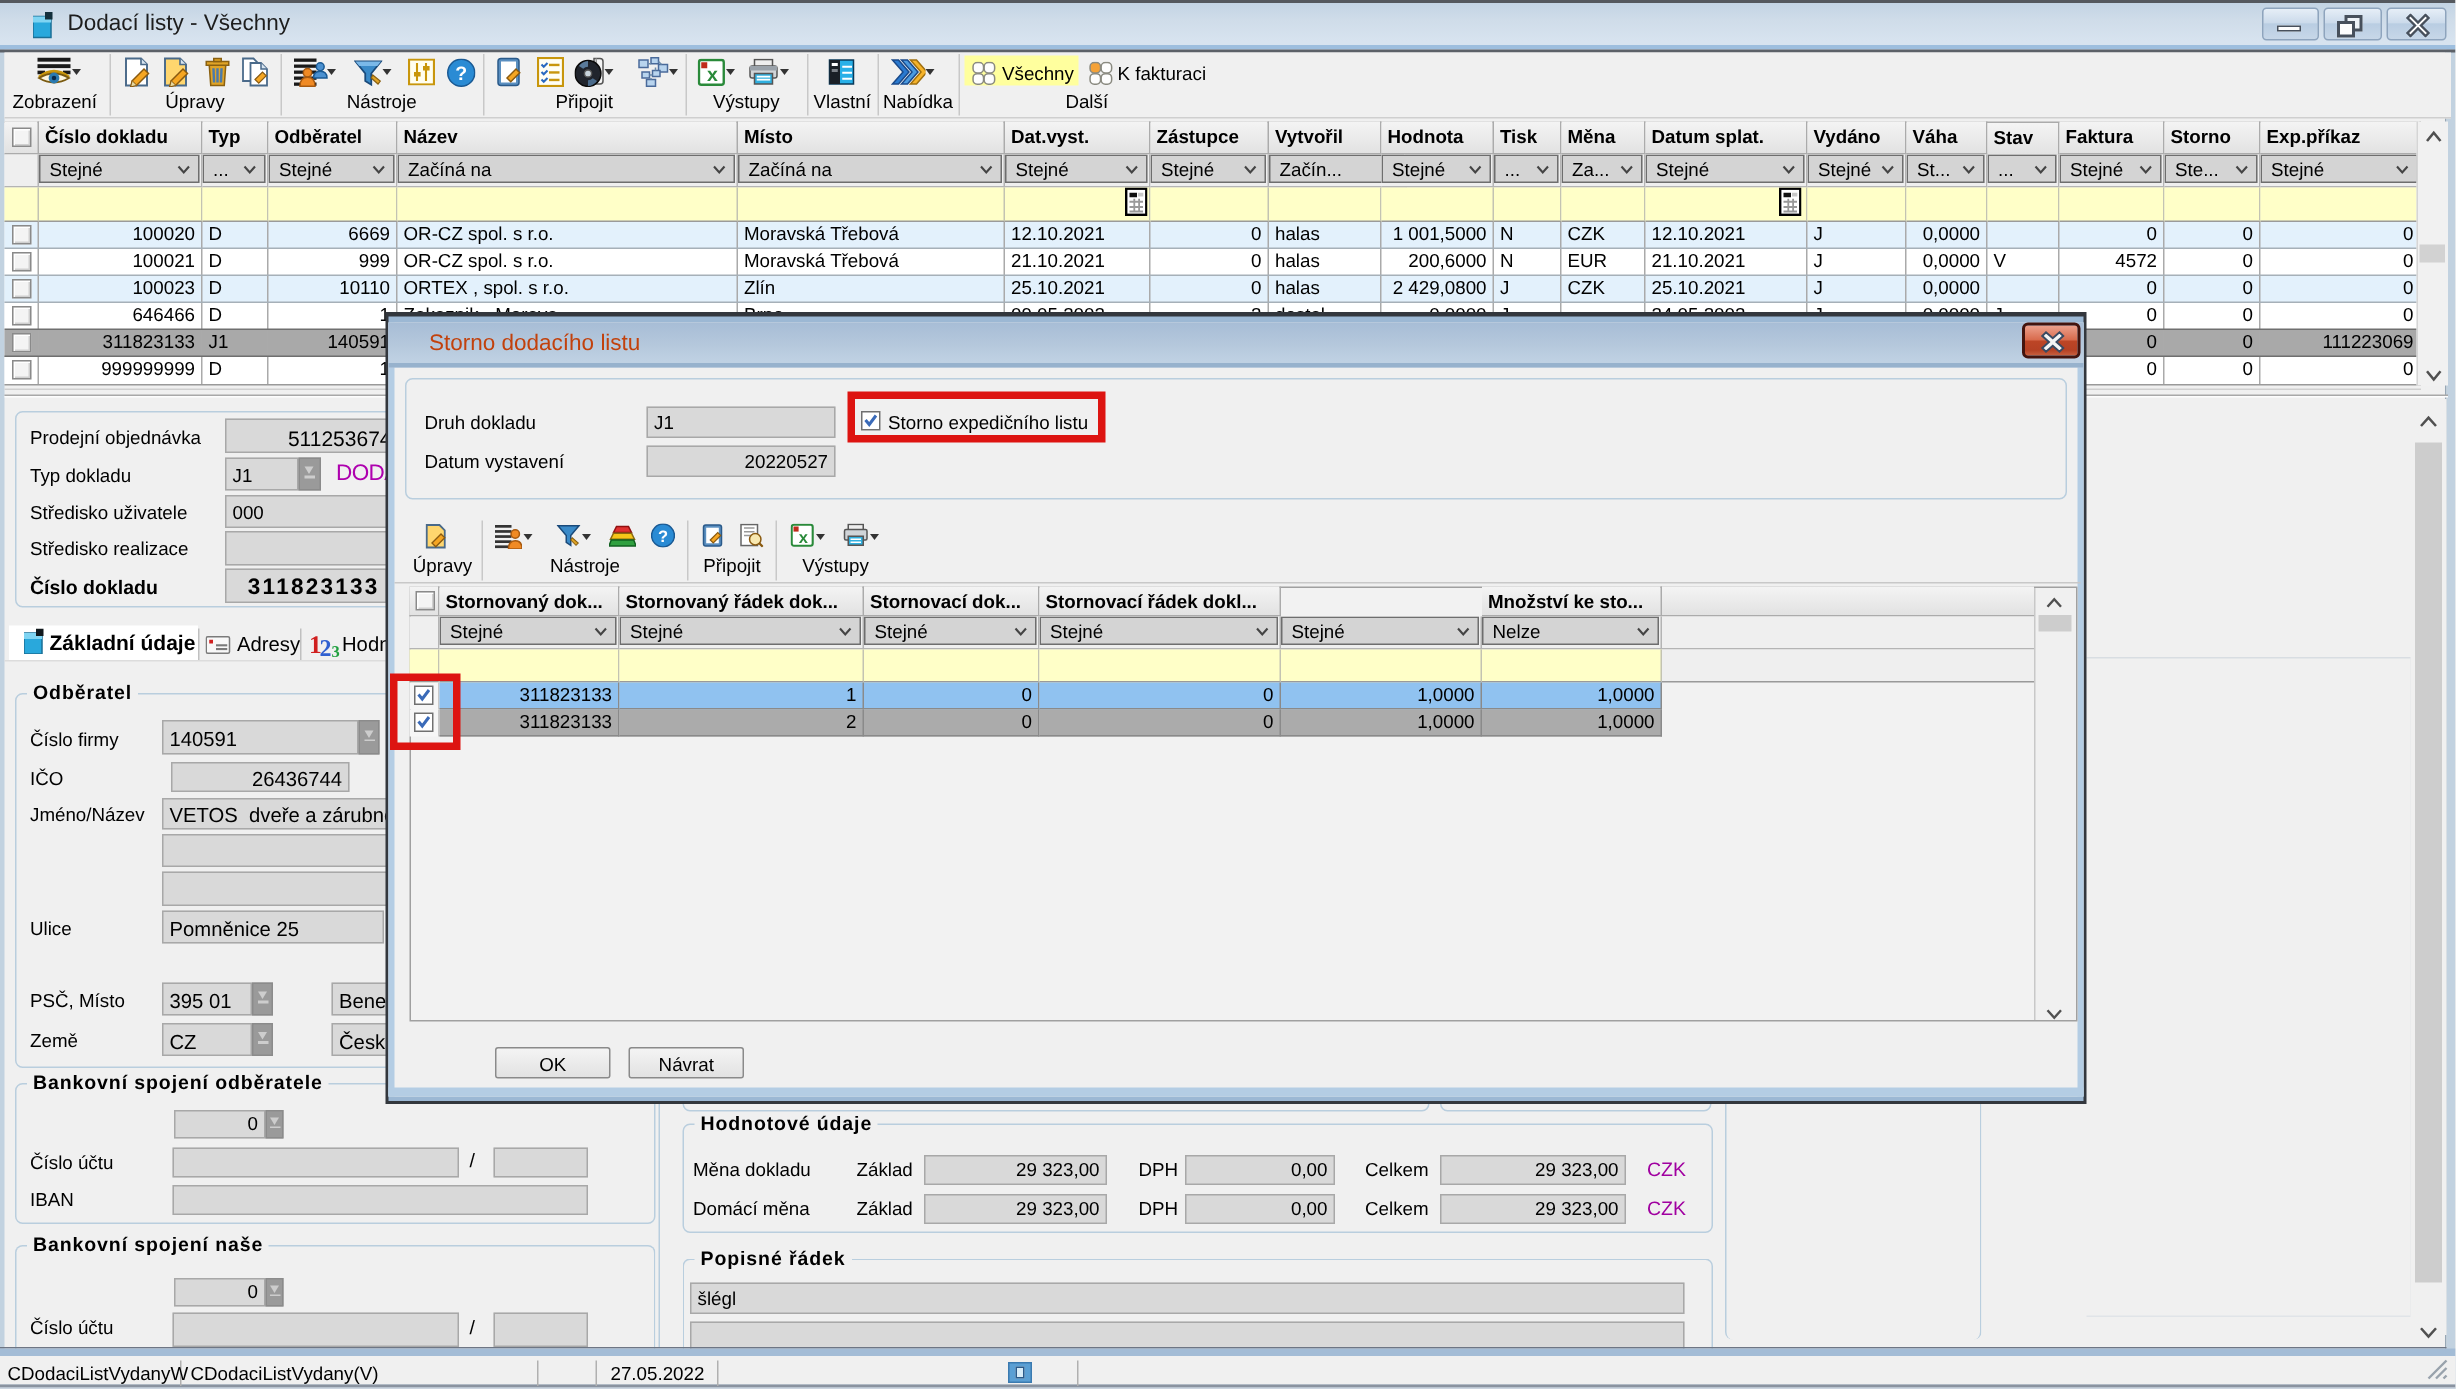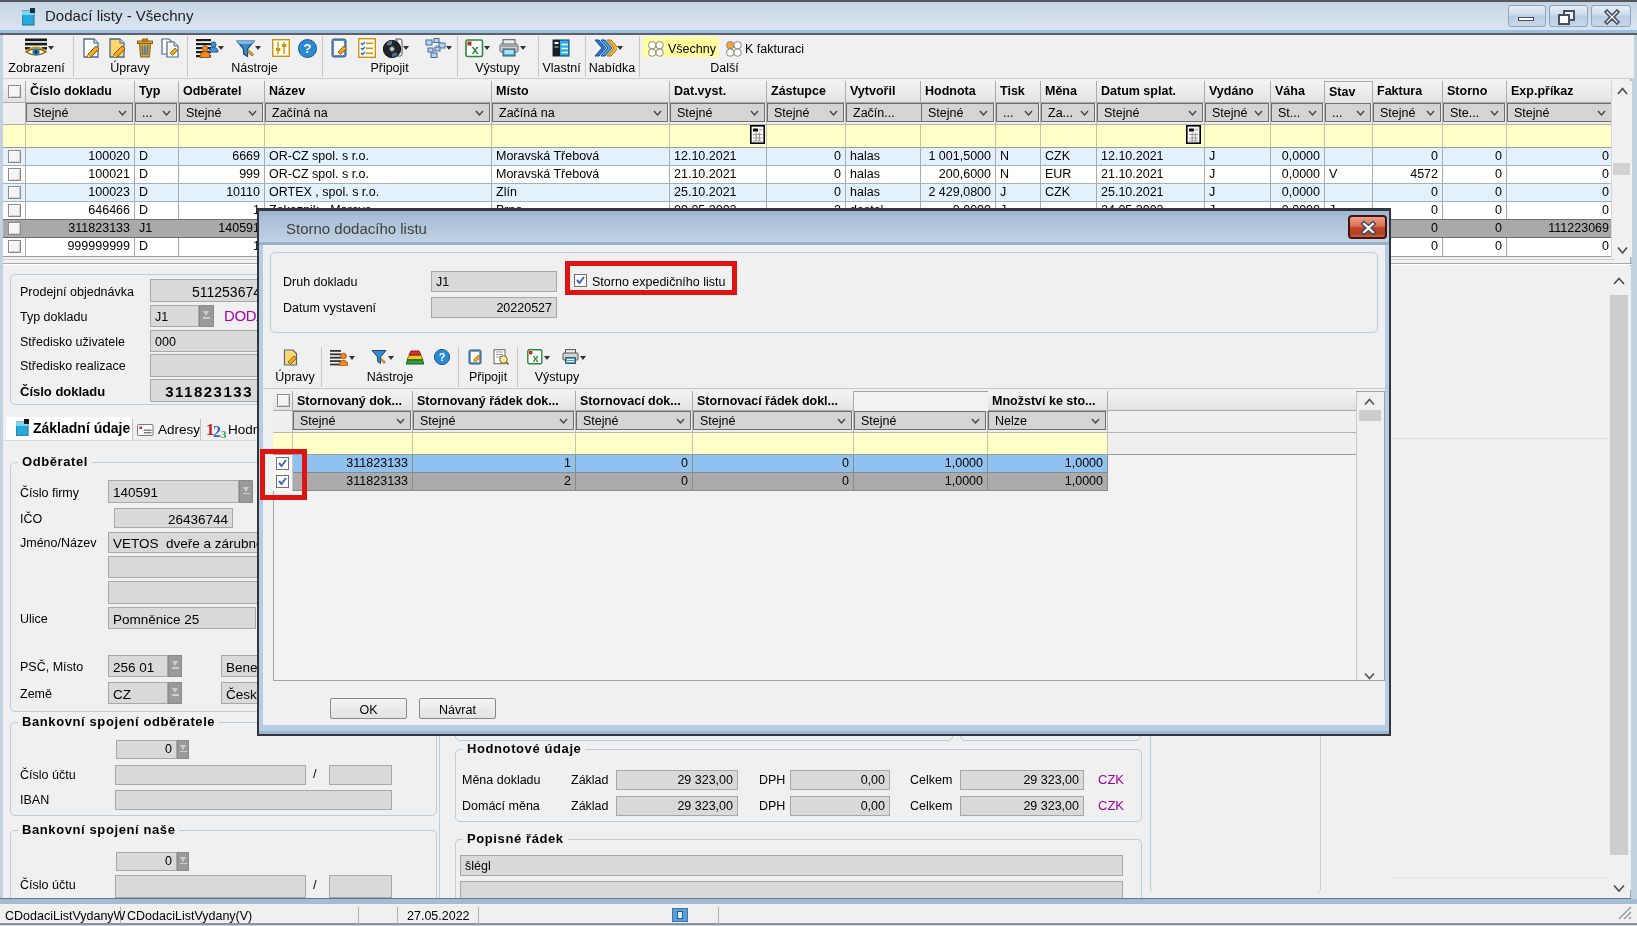--- a/index.html
+++ b/index.html
@@ -548,21 +548,21 @@
 <div class="abs lbl" style="left:20px;top:612px;font-weight:normal;font-size:12.5px;">Ulice</div>
 <div class="abs lbl" style="left:20px;top:660px;font-weight:normal;font-size:12.5px;">PSČ, Místo</div>
 <div class="abs lbl" style="left:20px;top:687px;font-weight:normal;font-size:12.5px;">Země</div>
 <div class="abs fld" style="left:108px;top:480px;width:131px;height:23px;padding-top:4px;font-size:13.5px;">140591</div>
 <div class="abs spin" style="left:239px;top:480px;width:14px;height:23px;"></div>
 <div class="abs fld" style="left:114px;top:508px;width:119px;height:20px;text-align:right;padding-top:3px;font-size:13.5px;">26436744</div>
 <div class="abs fld" style="left:108px;top:532px;width:198px;height:21px;padding-top:3px;font-size:13.5px;">VETOS&nbsp; dveře a zárubně</div>
 <div class="abs fld" style="left:108px;top:556px;width:198px;height:22px;"></div>
 <div class="abs fld" style="left:108px;top:581px;width:198px;height:23px;"></div>
 <div class="abs fld" style="left:108px;top:607px;width:148px;height:22px;padding-top:4px;font-size:13.5px;">Pomněnice 25</div>
-<div class="abs fld" style="left:108px;top:655px;width:60px;height:22px;padding-top:4px;font-size:13.5px;">256 01</div>
+<div class="abs fld" style="left:108px;top:655px;width:60px;height:22px;padding-top:4px;font-size:13.5px;">395 01</div>
 <div class="abs spin" style="left:168px;top:655px;width:14px;height:22px;"></div>
 <div class="abs fld" style="left:221px;top:655px;width:85px;height:22px;padding-top:4px;font-size:13.5px;">Benešov</div>
 <div class="abs fld" style="left:108px;top:682px;width:60px;height:22px;padding-top:4px;font-size:13.5px;">CZ</div>
 <div class="abs spin" style="left:168px;top:682px;width:14px;height:22px;"></div>
 <div class="abs fld" style="left:221px;top:682px;width:85px;height:22px;padding-top:4px;font-size:13.5px;">Česká repub</div>
 <div class="abs grp" style="left:10px;top:722px;width:427px;height:94px;"></div>
 <div class="abs grp-lbl" style="left:18px;top:715px;">Bankovní spojení odběratele</div>
 <div class="abs fld" style="left:116px;top:740px;width:61px;height:19px;text-align:right;">0</div>
 <div class="abs spin" style="left:177px;top:740px;width:12px;height:19px;"></div>
 <div class="abs lbl" style="left:20px;top:768px;font-weight:normal;font-size:12.5px;">Číslo účtu</div>
@@ -633,21 +633,21 @@
     <div style="position:absolute;left:4px;top:2px;width:6px;height:8px;background:#d8ecf8;border:1px solid #2a5a8a;"></div>
   </div>
 <svg class="abs" style="left:1618px;top:906px;" width="14" height="14">
     <path d="M13 1 L1 13 M13 6 L6 13 M13 11 L11 13" stroke="#98a2ac" stroke-width="1.6"></path>
   </svg>
 <div class="abs" style="left:257px;top:208px;width:1134px;height:528px;background:#33373d;"></div>
 <div class="abs" style="left:259px;top:211px;width:1130px;height:523px;background:#9cb8d4;"></div>
 <div class="abs" style="left:259px;top:215px;width:1130px;height:516px;background:#f0f0f0;border:4px solid #b4cde4;border-bottom-width:6px;border-top:none;"></div>
 <div class="abs" style="left:259px;top:215px;width:1130px;height:30px;background:linear-gradient(#a7bdd6,#b5c8dc 50%,#bfd1e3 85%);"></div>
 <div class="abs" style="left:259px;top:242px;width:1130px;height:3px;background:#97b2cd;"></div>
-<div class="abs" style="left:286px;top:220px;font-size:15px;color:#404040;">Storno dodacího listu</div>
+<div class="abs" style="left:286px;top:220px;font-size:15px;color:#c2410c;">Storno dodacího listu</div>
 <div class="abs" style="left:1348px;top:215px;width:39px;height:24px;border-radius:4px;border:2px solid #43140e;background:linear-gradient(#eda18d,#d86a4c 48%,#bc4526 52%,#b54124 82%,#c8603f);">
 <svg class="abs" style="left:9px;top:3px;" width="19" height="16">
       <path d="M2.5 4 L7 8 L2.5 12 L5 14.5 L9.5 10.5 L14 14.5 L16.5 12 L12 8 L16.5 4 L14 1.5 L9.5 5.5 L5 1.5 Z" fill="#f4f4f4" stroke="#3a4a62" stroke-width="1.3"></path>
     </svg>
   </div>
 <div class="abs grp" style="left:270px;top:252px;width:1108px;height:81px;background:#f0f0f0;"></div>
 <div class="abs lbl" style="left:283px;top:275px;">Druh dokladu</div>
 <div class="abs fld" style="left:431px;top:271px;width:126px;height:21px;padding-top:3px;">J1</div>
 <div class="abs lbl" style="left:283px;top:301px;">Datum vystavení</div>
 <div class="abs fld" style="left:431px;top:297px;width:126px;height:21px;text-align:right;padding-top:3px;">20220527</div>

